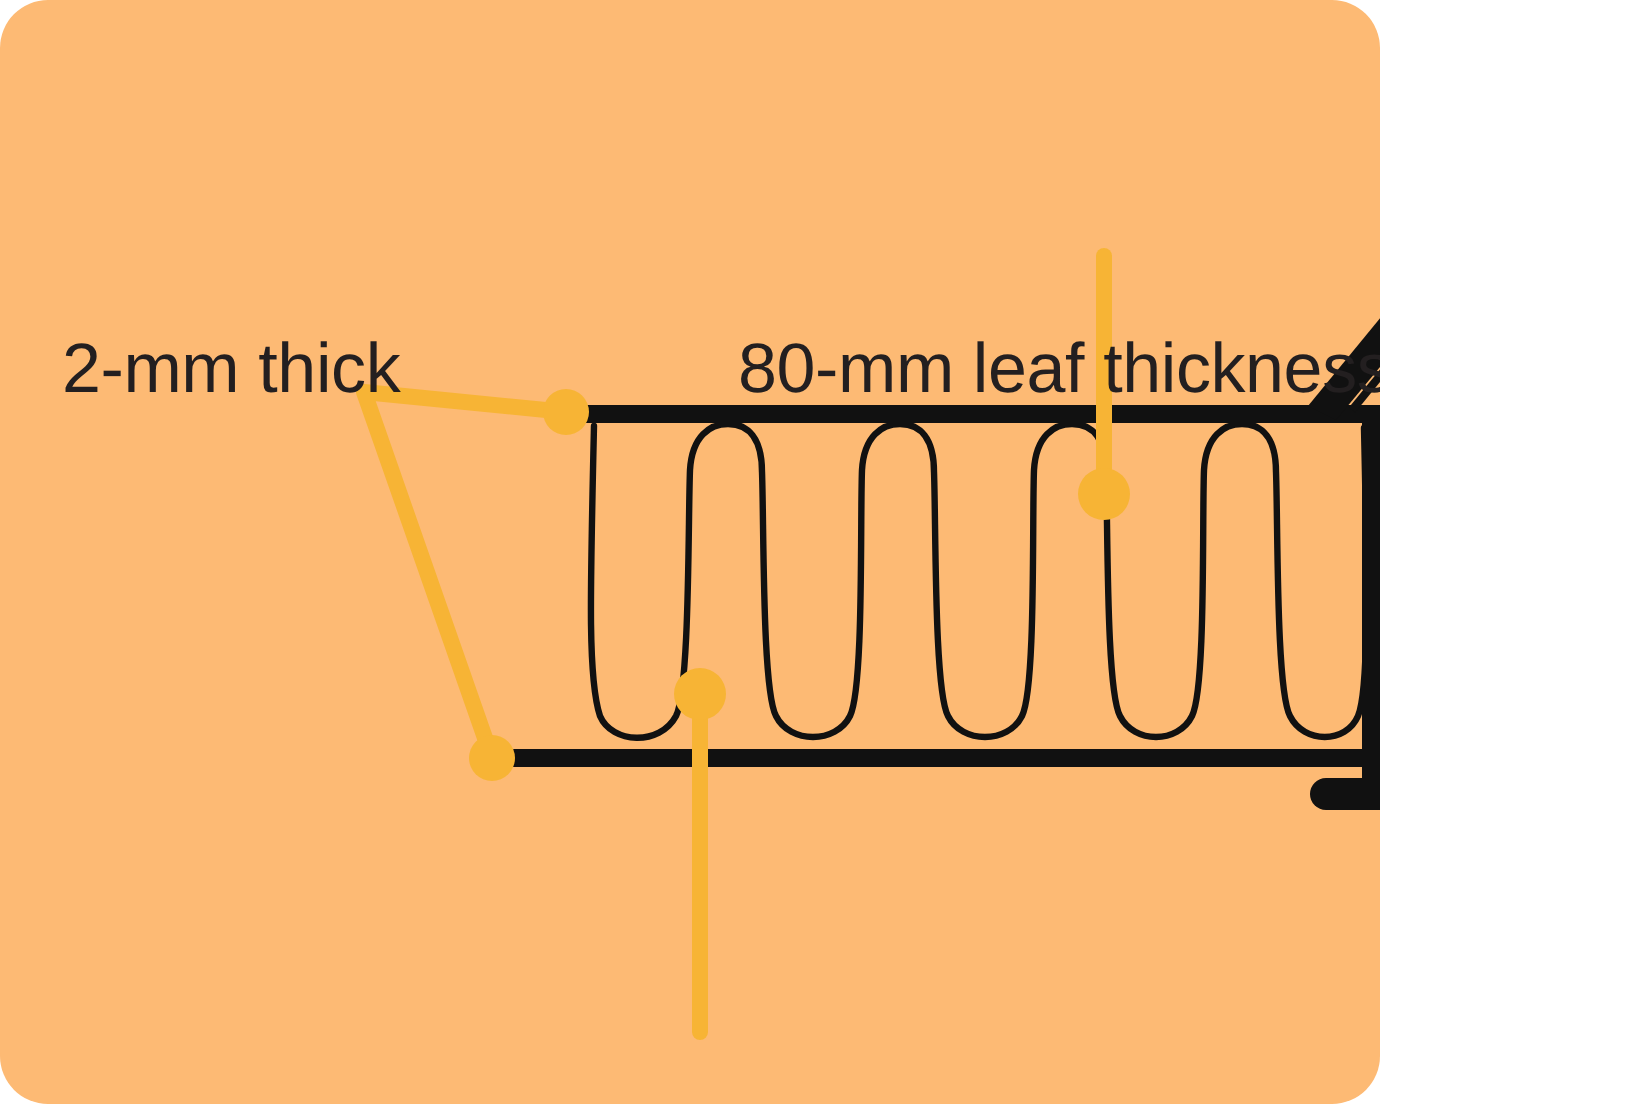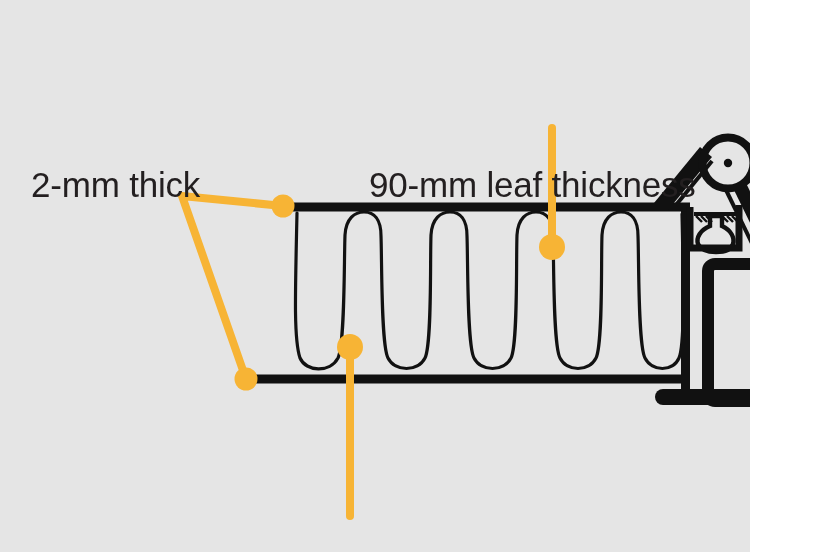--- a/index.html
+++ b/index.html
@@ -5,24 +5,25 @@
   html, body {
     margin: 0;
     padding: 0;
     background: #ffffff;
   }
   body {
     font-family: "Liberation Sans", sans-serif;
   }
   #stage {
     position: relative;
-    width: 750px;
+    width: 690px;
     height: 552px;
-    background: #e5e5e5;
+    background: #fdba74;
     overflow: hidden;
+    border-radius: 24px;
   }
   #diagram-svg {
     position: absolute;
     left: 0;
     top: 0;
     width: 818px;
     height: 552px;
     display: block;
   }
   .anno-label {
@@ -141,20 +142,20 @@
       <line x1="350" y1="347" x2="350" y2="516" stroke="#F7B435" stroke-width="8" stroke-linecap="round"></line>
       <circle cx="350" cy="347" r="13" fill="#F7B435"></circle>
     </g>
   </svg>
 
   <div class="anno-label" id="label-sheet-steel">
     <div>2-mm thick</div>
   </div>
 
   <div class="anno-label" id="label-leaf-thickness">
-    <div>90-mm leaf thickness</div>
+    <div>80-mm leaf thickness</div>
   </div>
 
   <div class="anno-label" id="label-reinforced-panel">
     
   </div>
 
 </div>
 
 </body></html>

